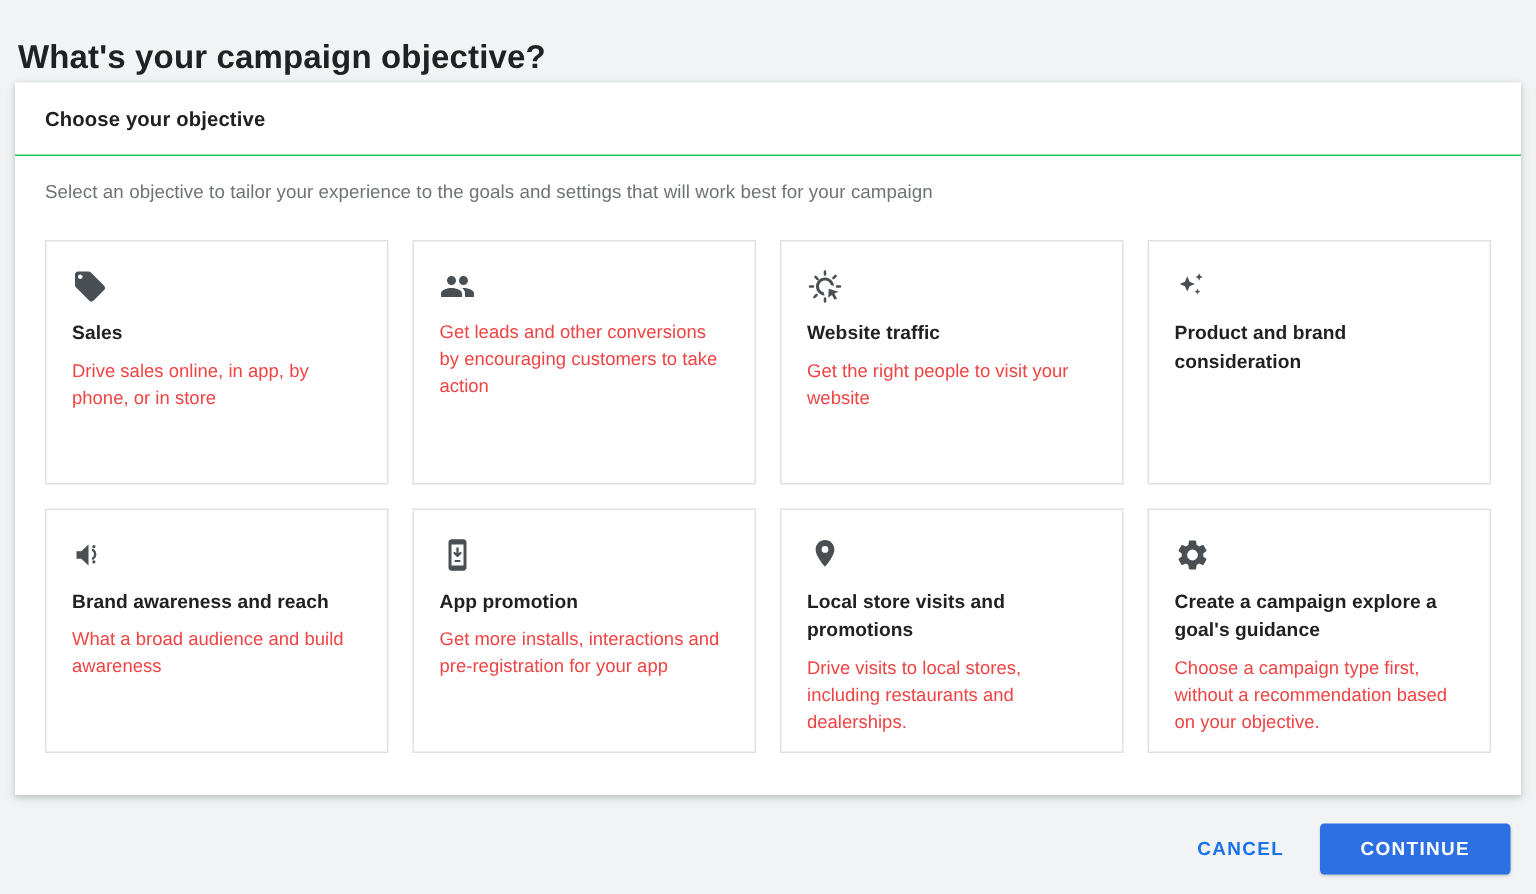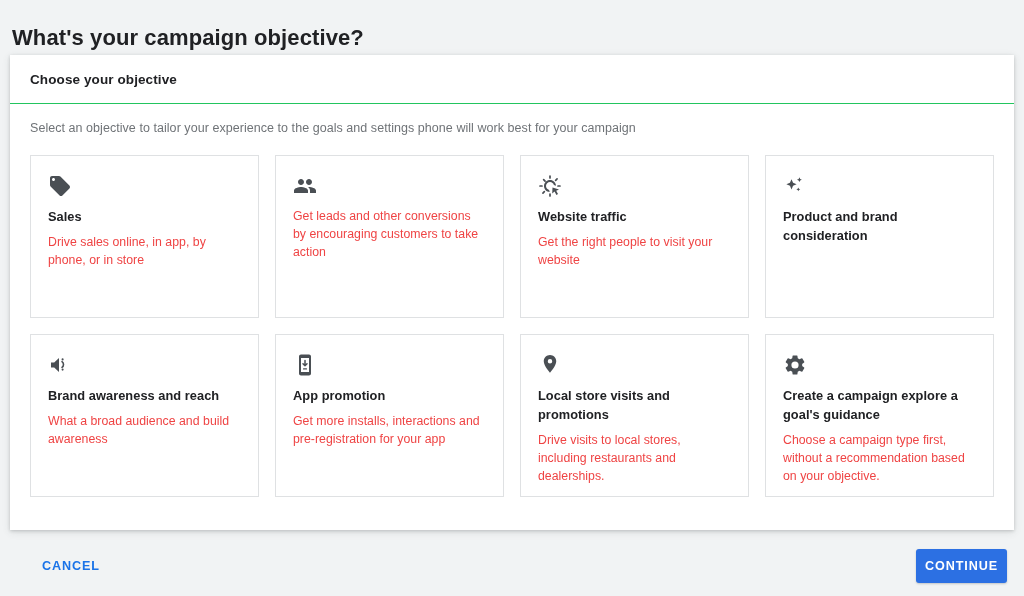--- a/index.html
+++ b/index.html
@@ -62,21 +62,21 @@
     padding-top: 17px;
     letter-spacing: 0.05px;
   }
 
   
   .objective-grid {
     display: grid;
     grid-template-columns: repeat(4, 1fr);
     column-gap: 23px;
     row-gap: 22px;
-    margin-top: 20px;
+    margin-top: 25px;
     gap: 16px;
   }
   .objective-card {
     border: 1px solid #dfe1e3;
     background: #fff;
     box-sizing: border-box;
     height: 163px;
     padding: 18px 17px 14px 17px;
     cursor: pointer;
     position: relative;
@@ -108,21 +108,21 @@
 
   
   .footer {
     position: absolute;
     left: 0;
     right: 0;
     bottom: 0;
     height: 60px;
     display: flex;
     align-items: center;
-    justify-content: space-between;
+    justify-content: flex-end;
     padding-right: 17px;
     box-sizing: border-box;
     margin-left: 28px;
   }
   .btn-cancel {
     font-size: 12.6px;
     font-weight: bold;
     color: #1a73e8;
     letter-spacing: 0.9px;
     background: none;
@@ -132,40 +132,40 @@
     font-family: "Liberation Sans", sans-serif;
   }
   .btn-continue {
     font-size: 12.6px;
     font-weight: bold;
     color: #ffffff;
     letter-spacing: 0.9px;
     background: #2c70e3;
     border: none;
     border-radius: 3px;
-    padding: 10px 9px;
+    padding: 10px 27px;
     margin-left: 10px;
     cursor: pointer;
     font-family: "Liberation Sans", sans-serif;
     box-shadow: 0 1px 2px rgba(60,64,67,0.25);
   }
 </style>
 </head>
 <body>
 
 <h1 class="page-heading">What's your campaign objective?</h1>
 
 <div class="panel">
 
   <div class="panel-header">
     <span class="panel-header-title">Choose your objective</span>
   </div>
 
   <div class="panel-body">
-    <div class="panel-subtitle">Select an objective to tailor your experience to the goals and settings phone will work best for your campaign</div>
+    <div class="panel-subtitle">Select an objective to tailor your experience to the goals and settings that will work best for your campaign</div>
 
     <div class="objective-grid">
 
       <div class="objective-card">
         <span class="card-icon">
           <svg width="24" height="24" viewBox="0 0 24 24" aria-hidden="true">
             <path d="M21.41 11.58l-9-9A1.99 1.99 0 0 0 11 2H4c-1.1 0-2 .9-2 2v7c0 .55.22 1.05.59 1.42l9 9c.36.36.86.58 1.41.58s1.05-.22 1.41-.59l7-7A1.99 1.99 0 0 0 22 13c0-.55-.23-1.06-.59-1.42zM5.5 7C4.67 7 4 6.33 4 5.5S4.67 4 5.5 4 7 4.67 7 5.5 6.33 7 5.5 7z"></path>
           </svg>
         </span>
         <div class="card-title">Sales</div>

